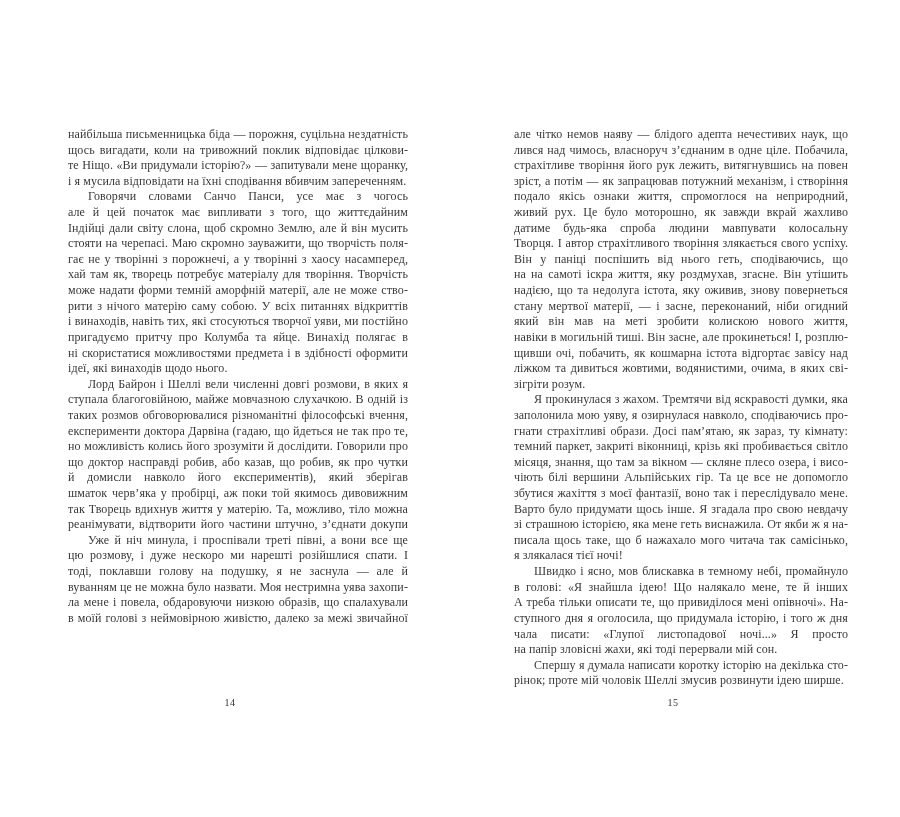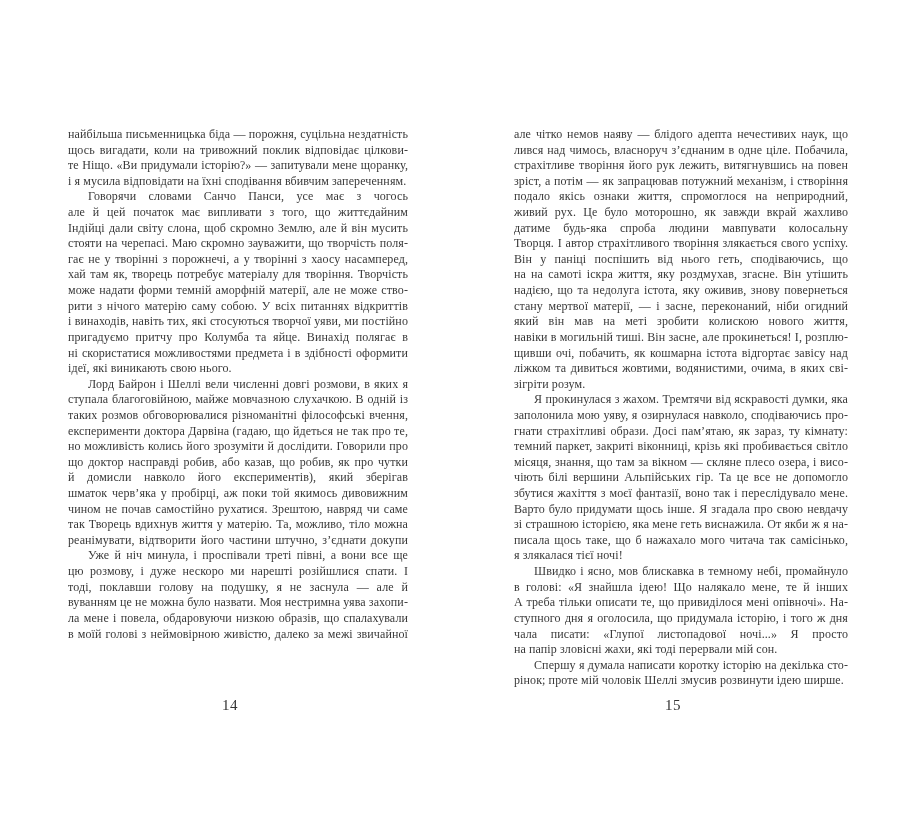--- a/index.html
+++ b/index.html
@@ -46,21 +46,21 @@
   }
   .line.indent {
     text-indent: 20px;
   }
   .page-number {
     position: absolute;
     top: 697px;
     left: 0;
     right: 0;
     text-align: center;
-    font-size: 15px;
+    font-size: 10px;
     color: #333333;
     letter-spacing: 0.5px;
     font-family: Liberation Serif, serif;
   }
 </style>
 </head>
 <body>
 
 <div class="spread">
 
@@ -74,30 +74,29 @@
         <div class="line">але й цей початок має випливати з того, що життєдайним раніше.</div>
         <div class="line">Індійці дали світу слона, щоб скромно Землю, але й він мусить</div>
         <div class="line">стояти на черепасі. Маю скромно зауважити, що творчість поля-</div>
         <div class="line">гає не у творінні з порожнечі, а у творінні з хаосу насамперед,</div>
         <div class="line">хай там як, творець потребує матеріалу для творіння. Творчість</div>
         <div class="line">може надати форми темній аморфній матерії, але не може ство-</div>
         <div class="line">рити з нічого матерію саму собою. У всіх питаннях відкриттів</div>
         <div class="line">і винаходів, навіть тих, які стосуються творчої уяви, ми постійно</div>
         <div class="line">пригадуємо притчу про Колумба та яйце. Винахід полягає в умін-</div>
         <div class="line">ні скористатися можливостями предмета і в здібності оформити</div>
-        <div class="line last">ідеї, які виникають свою нього.</div>
+        <div class="line last">ідеї, які винаходів щодо нього.</div>
         <div class="line indent">Лорд Байрон і Шеллі вели численні довгі розмови, в яких я ви-</div>
         <div class="line">ступала благоговійною, майже мовчазною слухачкою. В одній із</div>
         <div class="line">таких розмов обговорювалися різноманітні філософські вчення,</div>
         <div class="line">експерименти доктора Дарвіна (гадаю, що йдеться не так про те,</div>
         <div class="line">но можливість колись його зрозуміти й дослідити. Говорили про</div>
         <div class="line">що доктор насправді робив, або казав, що робив, як про чутки</div>
         <div class="line">й домисли навколо його експериментів), який зберігав відрізаний</div>
         <div class="line">шматок черв’яка у пробірці, аж поки той якимось дивовижним</div>
-        <div class="line">чином не почав самостійно рухатися. Зрештою, навряд чи саме</div>
         <div class="line">так Творець вдихнув життя у матерію. Та, можливо, тіло можна</div>
         <div class="line">реанімувати, відтворити його частини штучно, з’єднати докупи</div>
         <div class="line indent">Уже й ніч минула, і проспівали треті півні, а вони все ще вели</div>
         <div class="line">цю розмову, і дуже нескоро ми нарешті розійшлися спати. І навіть</div>
         <div class="line">тоді, поклавши голову на подушку, я не заснула — але й розмірко-</div>
         <div class="line">вуванням це не можна було назвати. Моя нестримна уява захопи-</div>
         <div class="line">ла мене і повела, обдаровуючи низкою образів, що спалахували</div>
         <div class="line">в моїй голові з неймовірною живістю, далеко за межі звичайної</div>
       </div>
     <div class="page-number">14</div>

